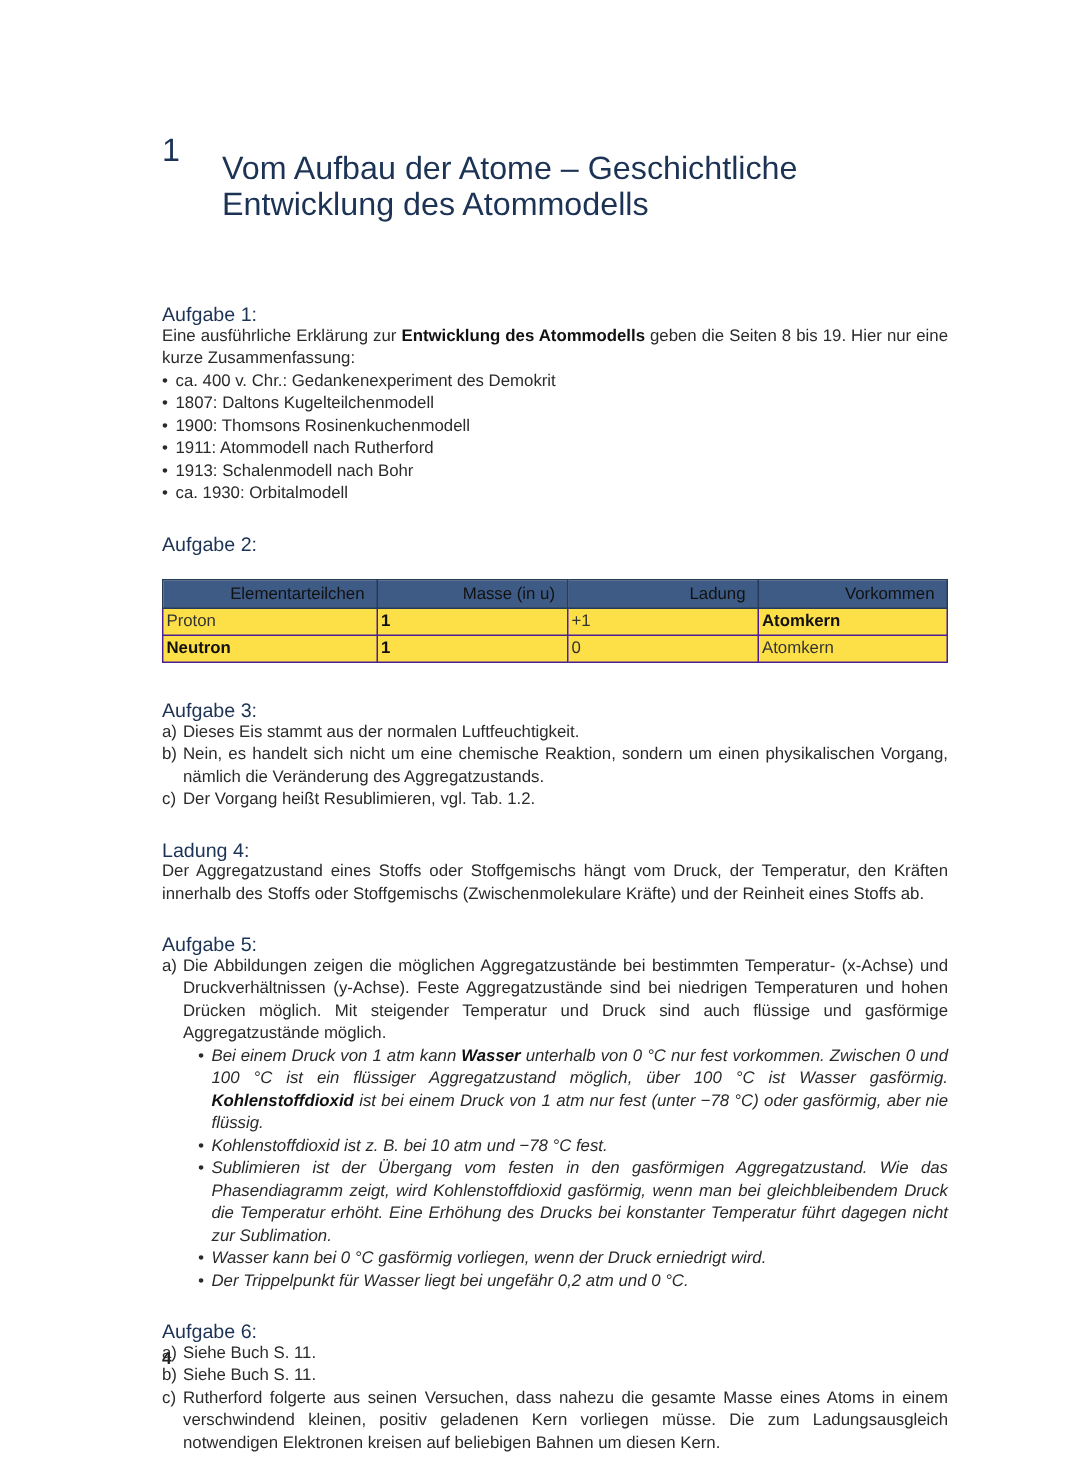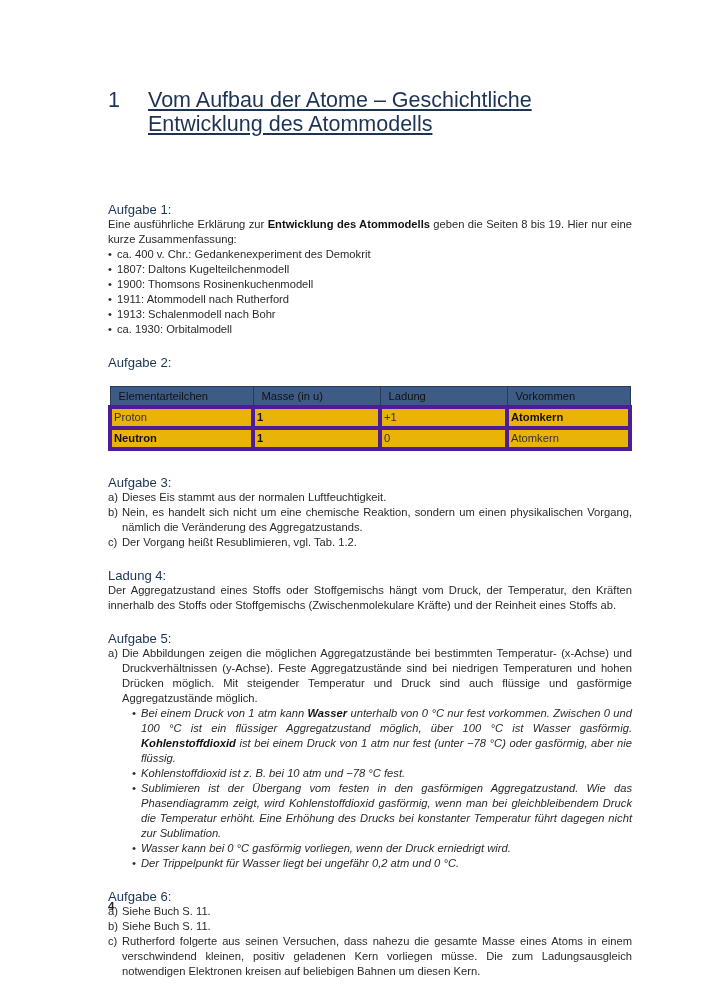--- a/index.html
+++ b/index.html
@@ -1,43 +1,43 @@
 <!DOCTYPE html>
 <html><head>
 <meta charset="utf-8">
 <style>
   html, body { margin: 0; padding: 0; background: #ffffff; }
   body { width: 720px; height: 985px; position: relative; overflow: hidden;
          font-family: "Liberation Sans", sans-serif; color: #2a2a2a; }
   .chapter { position: absolute; left: 108px; top: 88px; color: #1c3355;
              font-size: 21.5px; line-height: 24px; }
   .chapter .num { position: absolute; left: 0; top: 0; width: 30px; }
-  .chapter .title { position: absolute; left: 40px; top: 0; width: 480px; text-decoration: underline; }
+  .chapter .title { position: absolute; left: 40px; top: 12px; width: 480px; }
   .content { position: absolute; left: 108px; top: 202px; width: 524px;
              font-size: 11.2px; line-height: 15px; }
   .heading { color: #1c3355; font-weight: normal; margin: 0; }
   p { margin: 0; text-align: justify; }
   ul.bullets { list-style: none; margin: 0; padding: 0; }
   ul.bullets li { position: relative; padding-left: 9px; }
   ul.bullets li::before { content: "\2022"; position: absolute; left: 0; top: 0; }
   ol.alpha { list-style: none; margin: 0; padding: 0; }
   ol.alpha li { position: relative; padding-left: 14px; text-align: justify; }
   ol.alpha li .lbl { position: absolute; left: 0; top: 0; }
   ul.sub { list-style: none; margin: 0; padding: 0 0 0 10px; }
   ul.sub li { position: relative; padding-left: 9px; text-align: justify; font-style: italic; }
   ul.sub li::before { content: "\2022"; position: absolute; left: 0; top: 0; }
   .gap { height: 15px; }
   b { color: #111; }
   table.particles { border-collapse: collapse; width: 524px; margin-top: 16px;
                     font-size: 11.2px; }
   table.particles th { background: #3e5b85; color: #111; font-weight: normal;
-                       text-align: left; padding: 0 8px; height: 18px;
+                       text-align: right; padding: 0 8px; height: 18px;
                        border: 1px solid #263a59; }
-  table.particles td { background: #eab308; color: #333; padding: 0 2px; height: 17px;
-                       border: 4px solid #4c1d95; }
+  table.particles td { background: #fde047; color: #333; padding: 0 2px; height: 17px;
+                       border: 1px solid #4c1d95; }
   table.particles td.b { font-weight: bold; color: #111; }
   .pagenum { position: absolute; left: 108px; top: 900px; font-size: 11.5px;
              font-weight: bold; color: #222; }
 </style>
 </head>
 <body>
 
 <div class="chapter">
   <div class="num">1</div>
   <div class="title">

